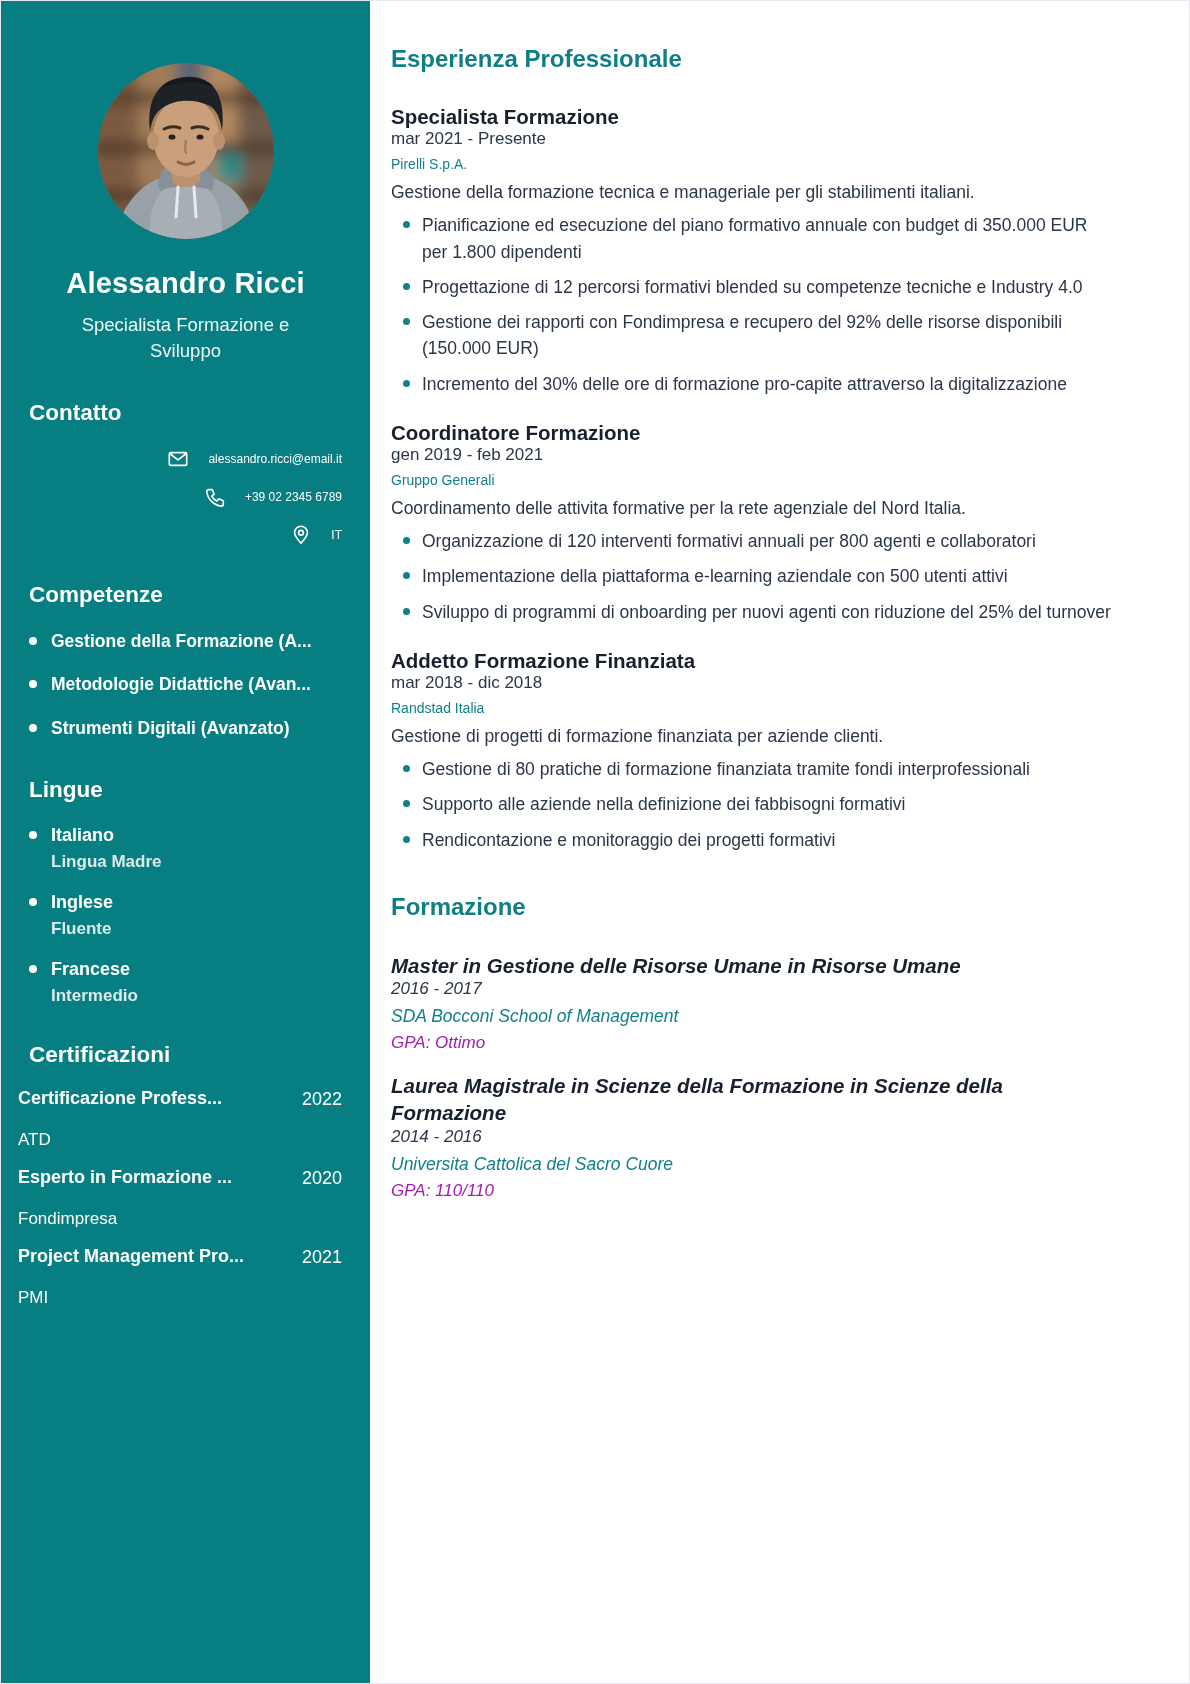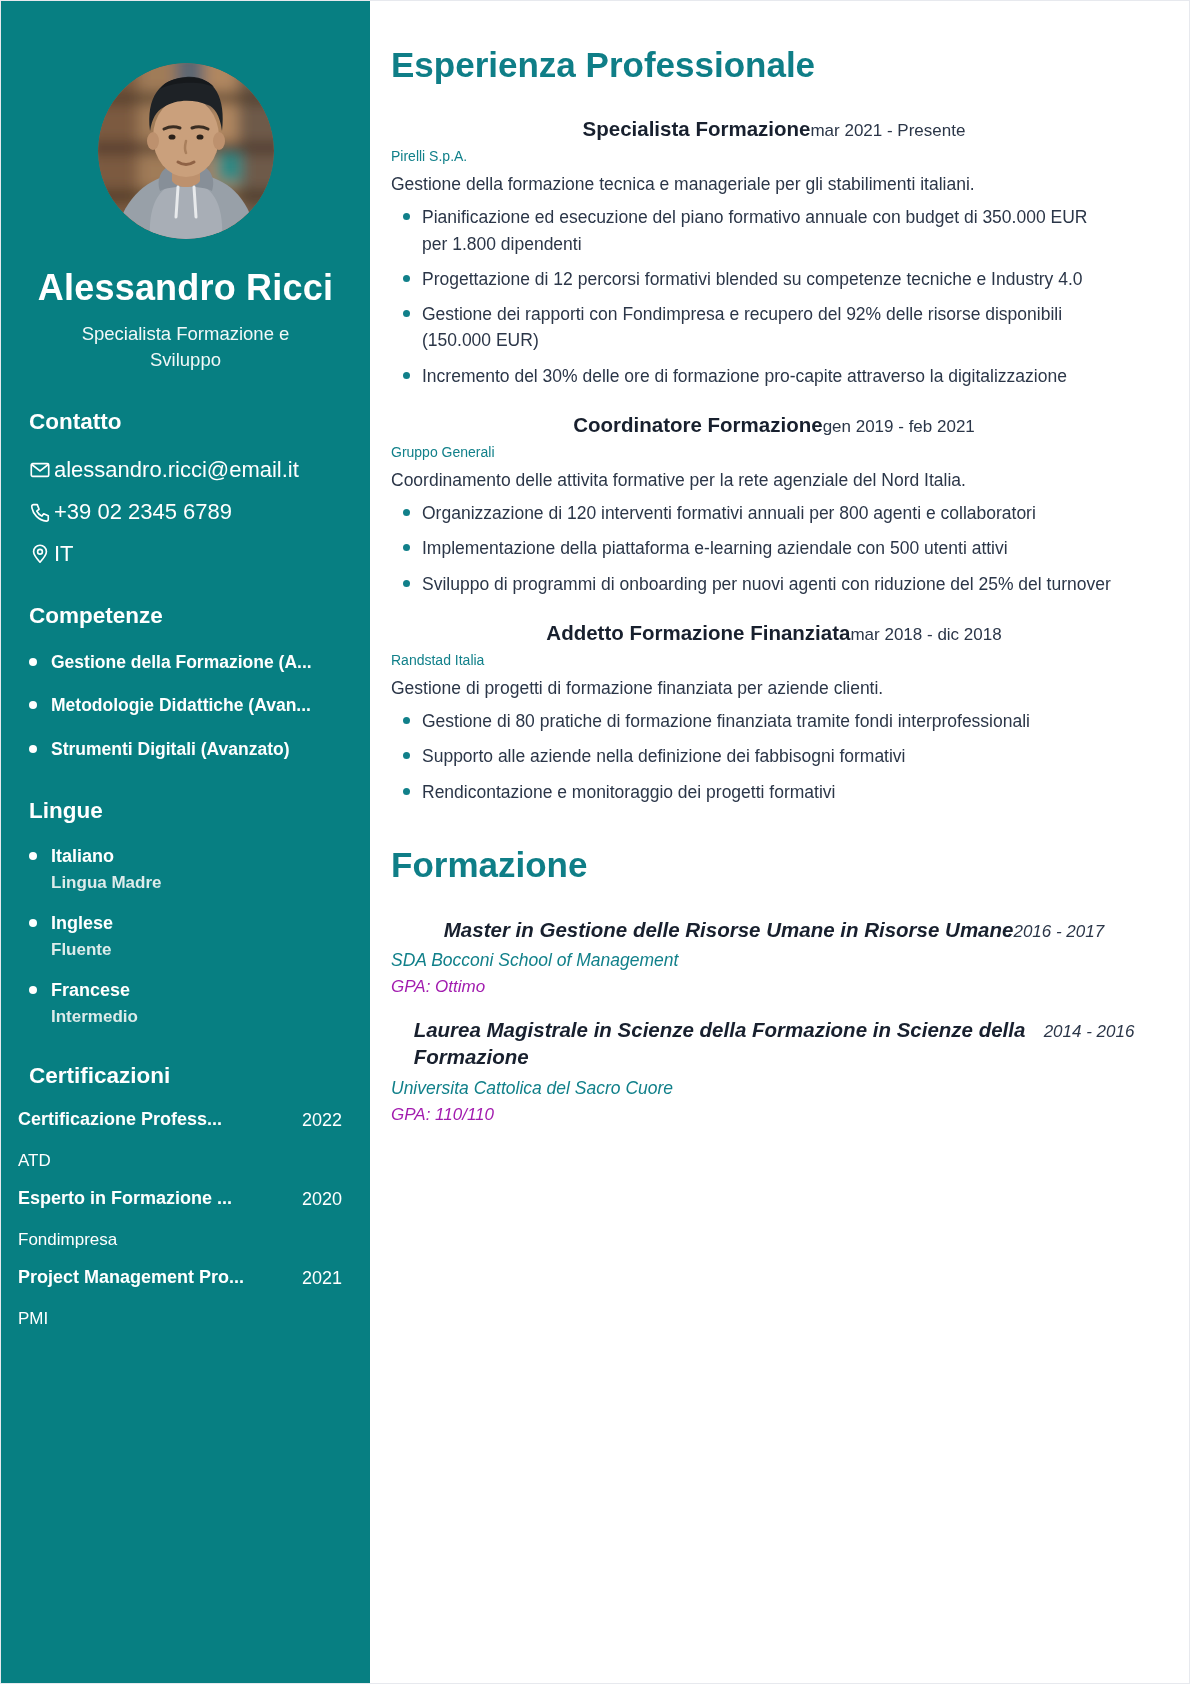--- a/index.html
+++ b/index.html
@@ -26,42 +26,43 @@
   .avatar-wrap {
     width: 176px; height: 176px;
     margin: 62px auto 0;
     border-radius: 50%;
     overflow: hidden;
   }
   .avatar-wrap svg { display: block; }
   .person-name {
     margin-top: 28px;
     text-align: center;
-    font-size: 36px;
+    font-size: 29px;
     font-weight: 700;
     letter-spacing: 0.2px;
   }
   .person-role {
     margin-top: 12px;
     text-align: center;
     font-size: 18.5px;
     line-height: 1.4;
     color: #f2f8f8;
     padding: 0 30px;
   }
   .side-section { margin-top: 36px; }
   .side-heading {
     font-size: 22.5px;
     font-weight: 700;
     margin: 0 0 22px 0;
   }
   .contact-row {
-    display: flex; align-items: center; gap: 3px;
-    font-size: 22px;
+    display: flex; align-items: center; gap: 19px;
+    font-size: 12px;
     margin-bottom: 16px;
+    justify-content: flex-end;
   }
   .contact-row .icon { flex: 0 0 22px; height: 22px; }
   .icon svg { width: 22px; height: 22px; display: block; }
   .bullet-row {
     display: flex; align-items: flex-start; gap: 14px;
     margin-bottom: 20px;
   }
   .bullet-row .dot {
     flex: 0 0 8px; width: 8px; height: 8px;
     border-radius: 50%; background: #ffffff;
@@ -85,27 +86,27 @@
   .cert-issuer { font-size: 17px; margin-top: 21px; }
   .cert-year { font-size: 18px; padding-top: 1px; }
   
   .main {
     flex: 1;
     padding: 44px 32px 40px 21px;
     color: #2B3648;
   }
   .main-heading {
     color: #0F7E87;
-    font-size: 35px;
+    font-size: 24px;
     font-weight: 700;
     margin: 0 0 32px 0;
   }
   .main-heading.second { margin-top: 40px; }
   .job { margin-bottom: 24px; }
-  .entry-head { display: flex; justify-content: center; align-items: baseline; }
+  .entry-head { display: flex; justify-content: flex-start; align-items: baseline; flex-direction: column; }
   .job-title { font-size: 20.5px; font-weight: 700; color: #18202E; }
   .entry-dates { font-size: 17px; color: #2B3648; white-space: nowrap; }
   .company { color: #11808A; font-size: 14px; font-weight: 500; margin-top: 7px; }
   .summary { font-size: 17.5px; margin-top: 7px; line-height: 1.5; }
   ul.bullets { list-style: none; margin: 7px 0 0 0; padding: 0 0 0 31px; }
   ul.bullets li {
     position: relative;
     font-size: 17.5px; line-height: 1.5;
     margin-bottom: 9px;
     max-width: 690px;

